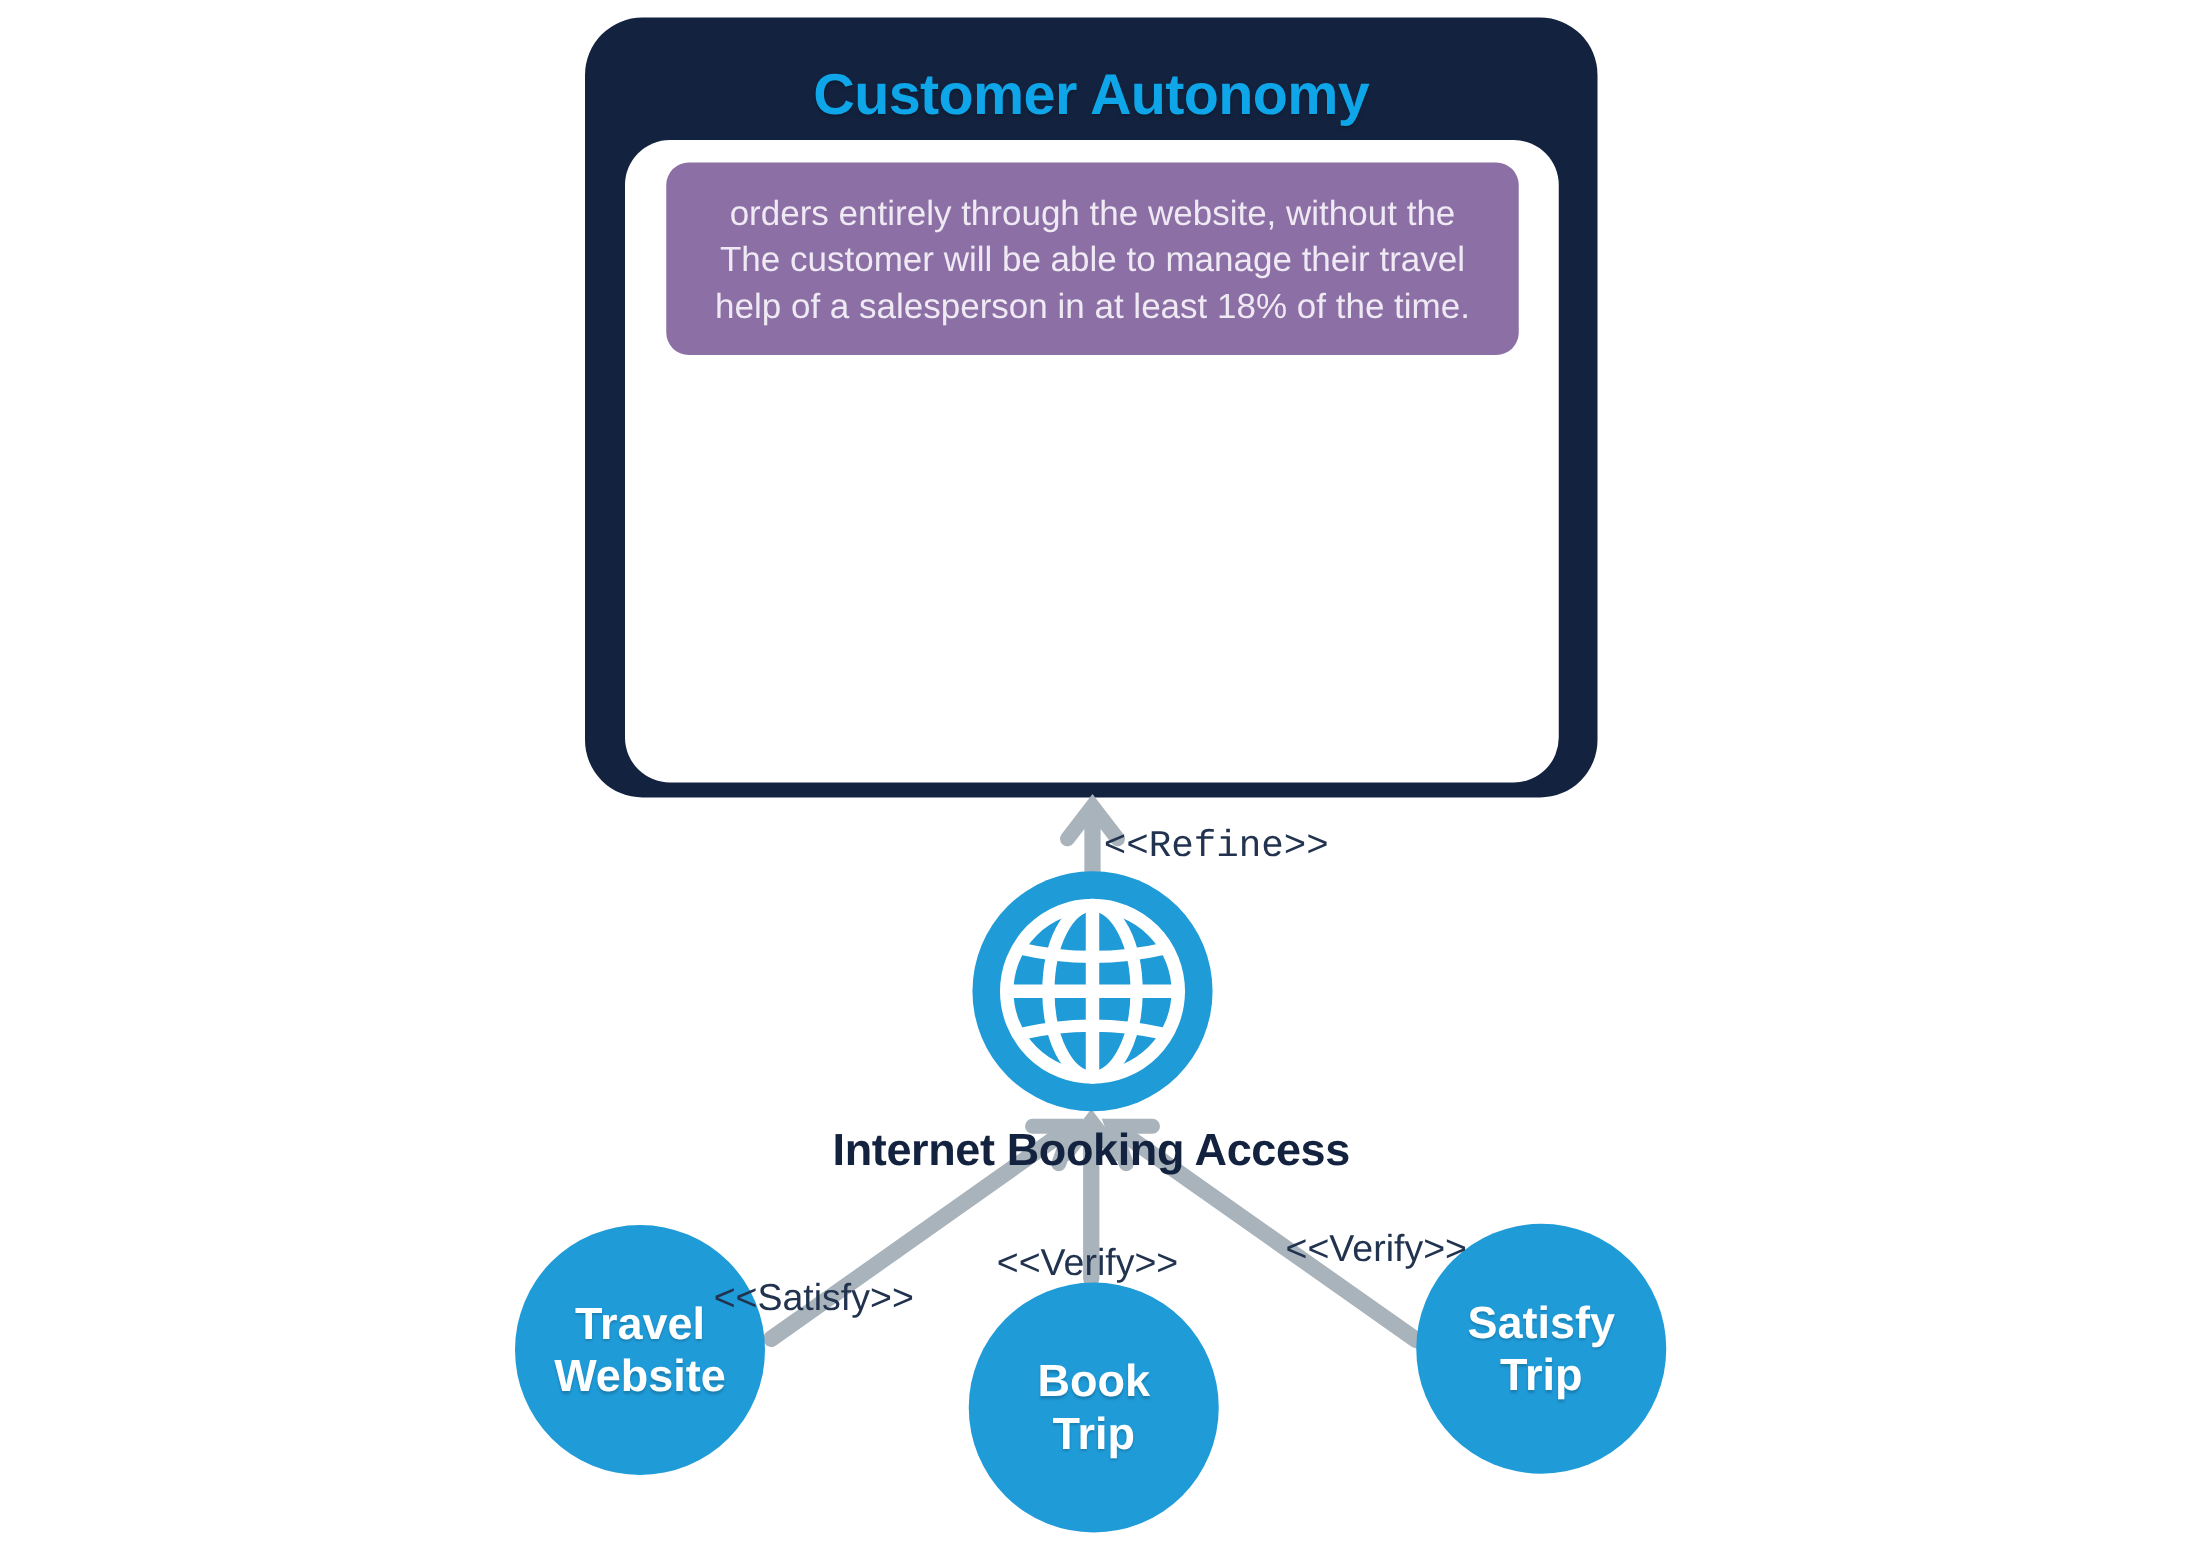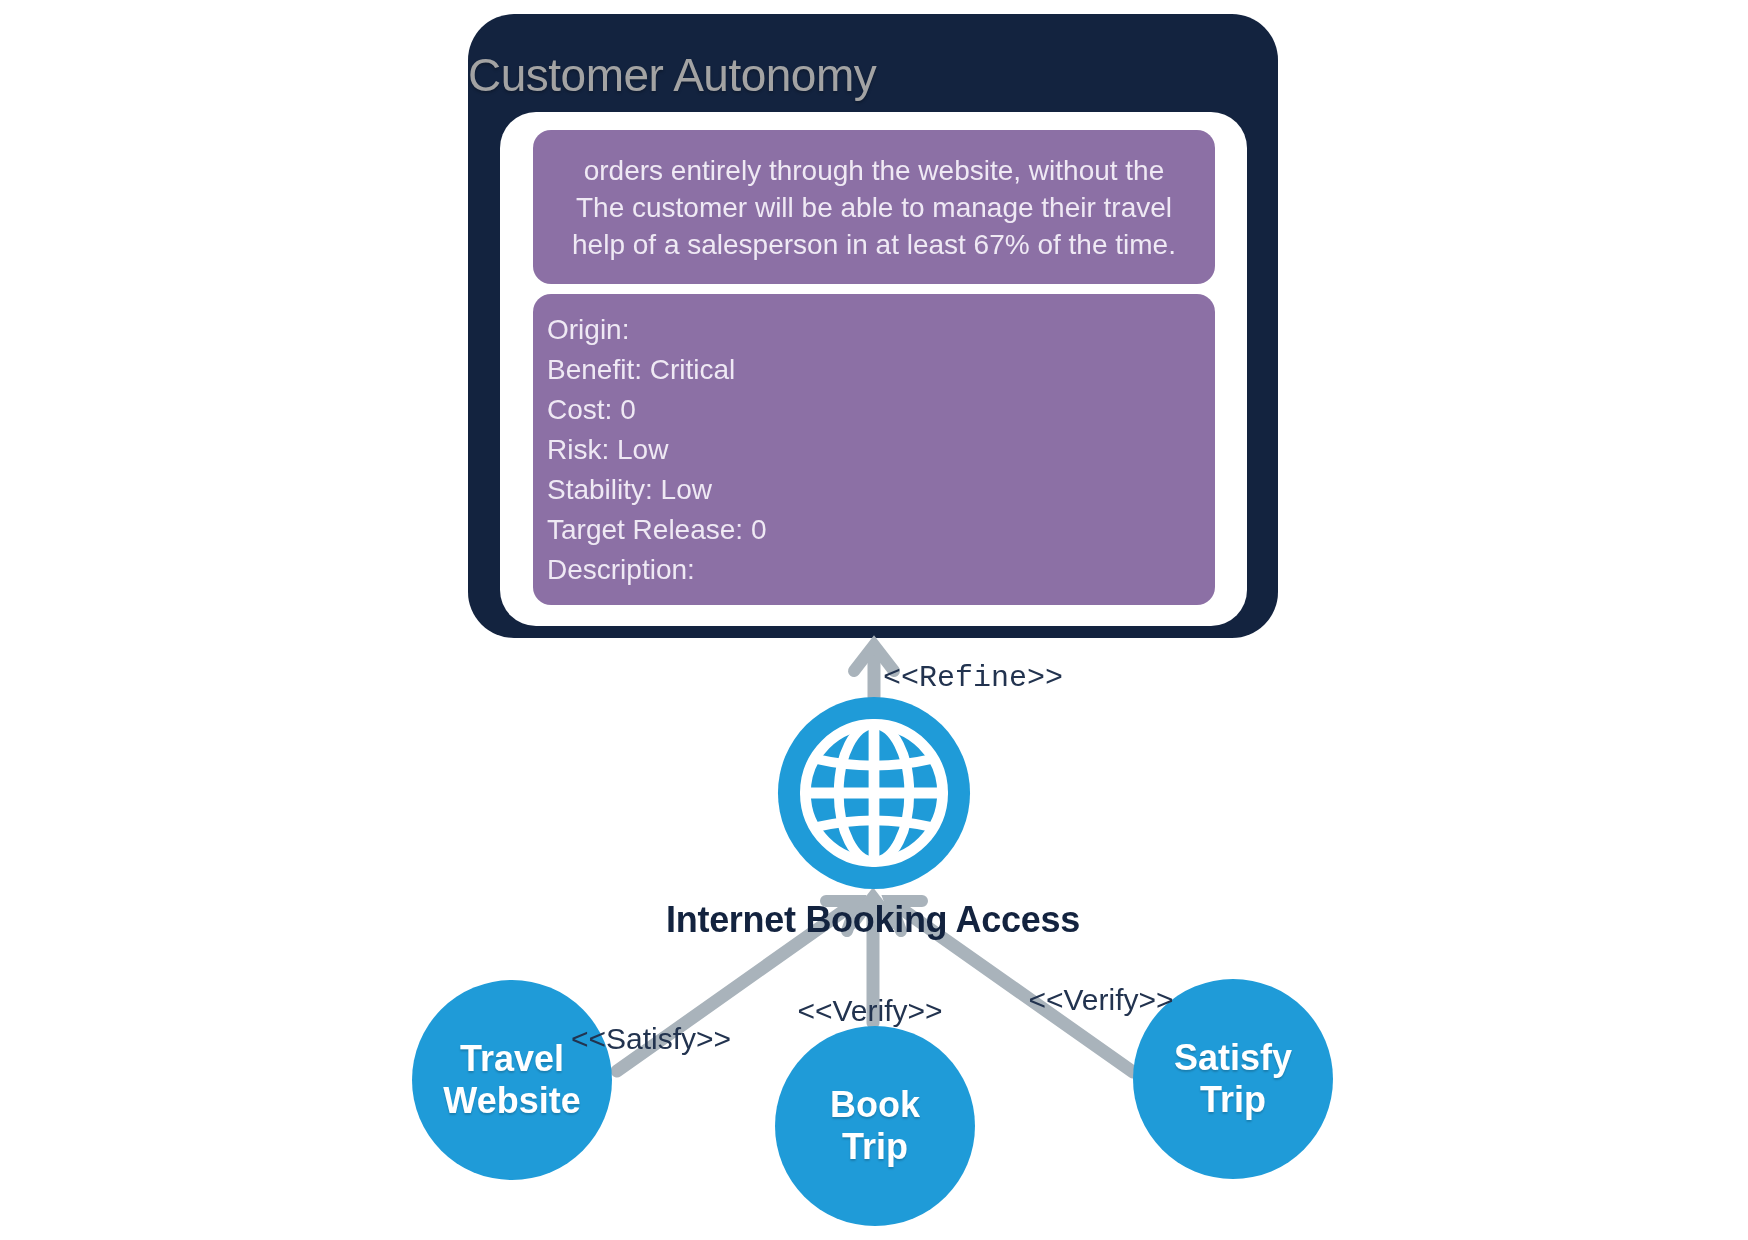--- a/index.html
+++ b/index.html
@@ -7,21 +7,21 @@
     position:relative;width:1748px;height:1240px;background:#ffffff;overflow:hidden;
     font-family:"Liberation Sans","DejaVu Sans",sans-serif;
   }
   
   .req-card{
     position:absolute;left:468px;top:14px;width:810px;height:624px;
     background:var(--navy);border-radius:46px;
   }
   .req-title{
     position:absolute;left:0;top:34px;width:100%;
-    text-align:left;color:#a3a3a3;font-size:46px;font-weight:normal;
+    text-align:center;color:#0ea5e9;font-size:46px;font-weight:bold;
     letter-spacing:-0.5px;text-shadow:0 2px 3px rgba(0,0,0,.25);
   }
   .req-inner{
     position:absolute;left:32px;right:31px;top:98px;bottom:12px;
     background:var(--card-white);border-radius:36px;
   }
   .purple-box{
     position:absolute;left:33px;right:32px;
     background:var(--purple);border-radius:18px;
     color:var(--purple-text);
@@ -88,30 +88,21 @@
       <polyline class="head" points="922,901 890,901 901,931"></polyline>
     </g>
   </svg>
 
   <div class="req-card">
     <div class="req-title">Customer Autonomy</div>
     <div class="req-inner">
       <div class="purple-box pb-desc">
         <div class="pline">orders entirely through the website, without the</div>
         <div class="pline">The customer will be able to manage their travel</div>
-        <div class="pline">help of a salesperson in at least 67% of the time.</div>
-      </div>
-      <div class="purple-box pb-attrs">
-        <div class="aline">Origin:</div>
-        <div class="aline">Benefit: Critical</div>
-        <div class="aline">Cost: 0</div>
-        <div class="aline">Risk: Low</div>
-        <div class="aline">Stability: Low</div>
-        <div class="aline">Target Release: 0</div>
-        <div class="aline">Description:</div>
+        <div class="pline">help of a salesperson in at least 18% of the time.</div>
       </div>
     </div>
   </div>
 
   <div class="edge-label" style="left:973px;top:678px;font-family:Liberation Mono, monospace;">&lt;&lt;Refine&gt;&gt;</div>
   <div class="edge-label" style="left:651px;top:1039px;">&lt;&lt;Satisfy&gt;&gt;</div>
   <div class="edge-label" style="left:870px;top:1011px;">&lt;&lt;Verify&gt;&gt;</div>
   <div class="edge-label" style="left:1101px;top:1000px;">&lt;&lt;Verify&gt;&gt;</div>
 
   <div class="globe-node">

